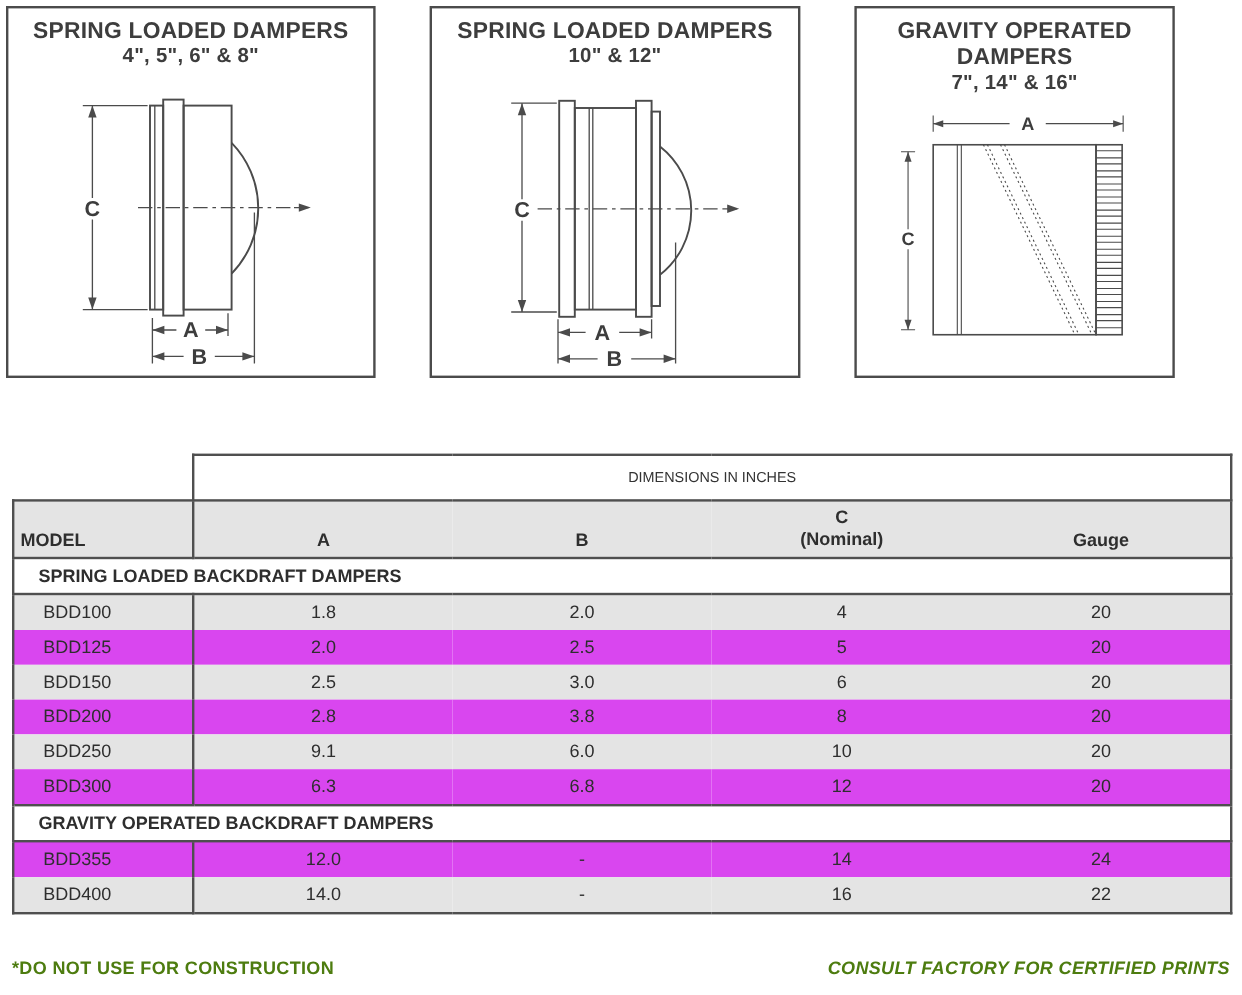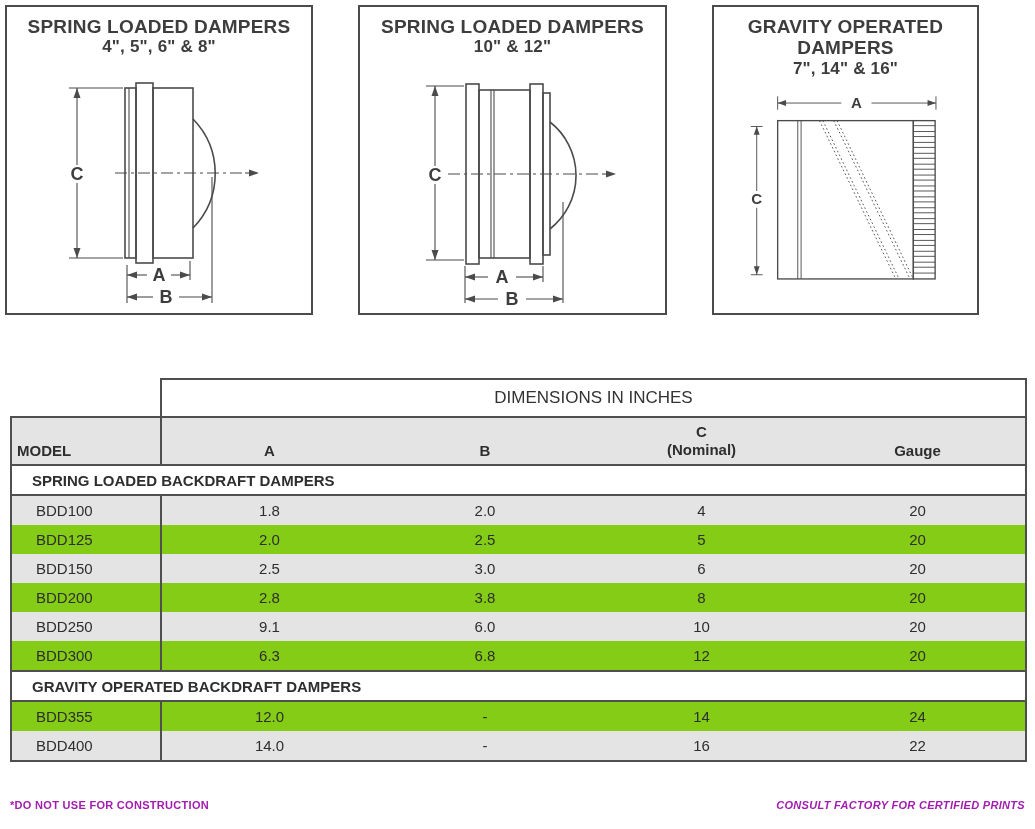--- a/index.html
+++ b/index.html
@@ -36,21 +36,21 @@
     position:absolute; left:10px; top:378px; width:1015px;
     border-collapse:collapse; table-layout:fixed; font-size:15px;
   }
   .spec-table td { padding:0; }
   .c-model { width:150px; }
   .c-a { width:216px; } .c-b { width:216px; } .c-c { width:217px; } .c-g { width:216px; }
 
   .cell-empty { border:none; background:#fff; }
   .cell-span  {
     border:2px solid #4f4f4f; text-align:center; height:36px;
-    color:#333; font-size:17px;
+    color:#333; font-size:12px;
   }
   .hdr td {
     background:#e4e4e4; font-weight:700; height:41px;
     border-top:2px solid #4f4f4f; border-bottom:2px solid #4f4f4f;
     vertical-align:bottom; text-align:center; padding-bottom:5px;
   }
   .hdr td.model-h {
     text-align:left; padding-left:5px;
     border-left:2px solid #4f4f4f; border-right:2px solid #4f4f4f;
   }
@@ -61,27 +61,27 @@
     background:#fff; font-weight:700; height:28px; text-align:left;
     padding-left:20px; border:2px solid #4f4f4f;
   }
   .body-row td { height:29px; text-align:center; }
   .body-row td.model-c {
     text-align:left; padding-left:24px;
     border-left:2px solid #4f4f4f; border-right:2px solid #4f4f4f;
   }
   .body-row td.last { border-right:2px solid #4f4f4f; }
   .body-row.alt td { background:#e4e4e4; }
-  .body-row td { background:#84cc16; }
+  .body-row td { background:#d946ef; }
   .body-row.bottom td { border-bottom:2px solid #4f4f4f; }
 
   
   .footnote {
-    position:absolute; top:799px; font-size:11px; font-weight:600;
-    letter-spacing:0.3px; color:#a21caf;
+    position:absolute; top:799px; font-size:15px; font-weight:600;
+    letter-spacing:0.3px; color:#4d7c0f;
   }
   .footnote.left  { left:10px; }
   .footnote.right { right:10px;font-style:italic; }
 </style>
 </head>
 <body>
 
 <div class="panel panel-1">
   <div class="panel-title">
     <span>SPRING LOADED DAMPERS</span>

